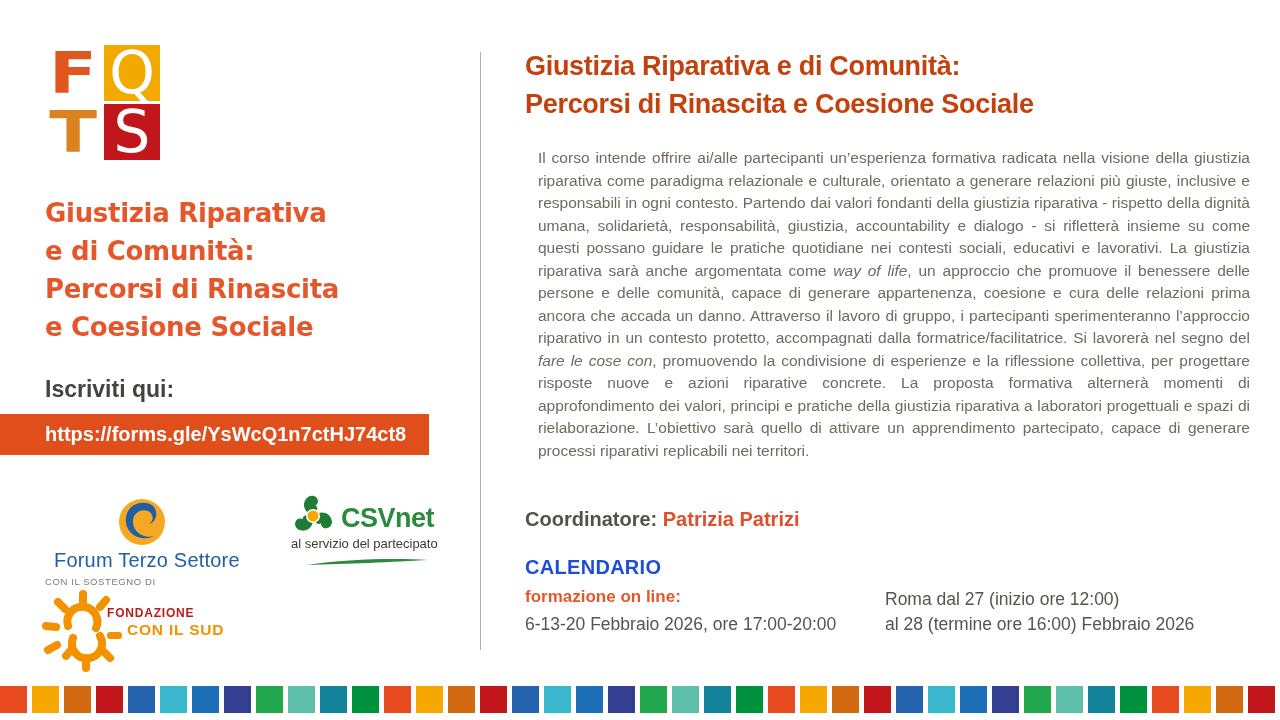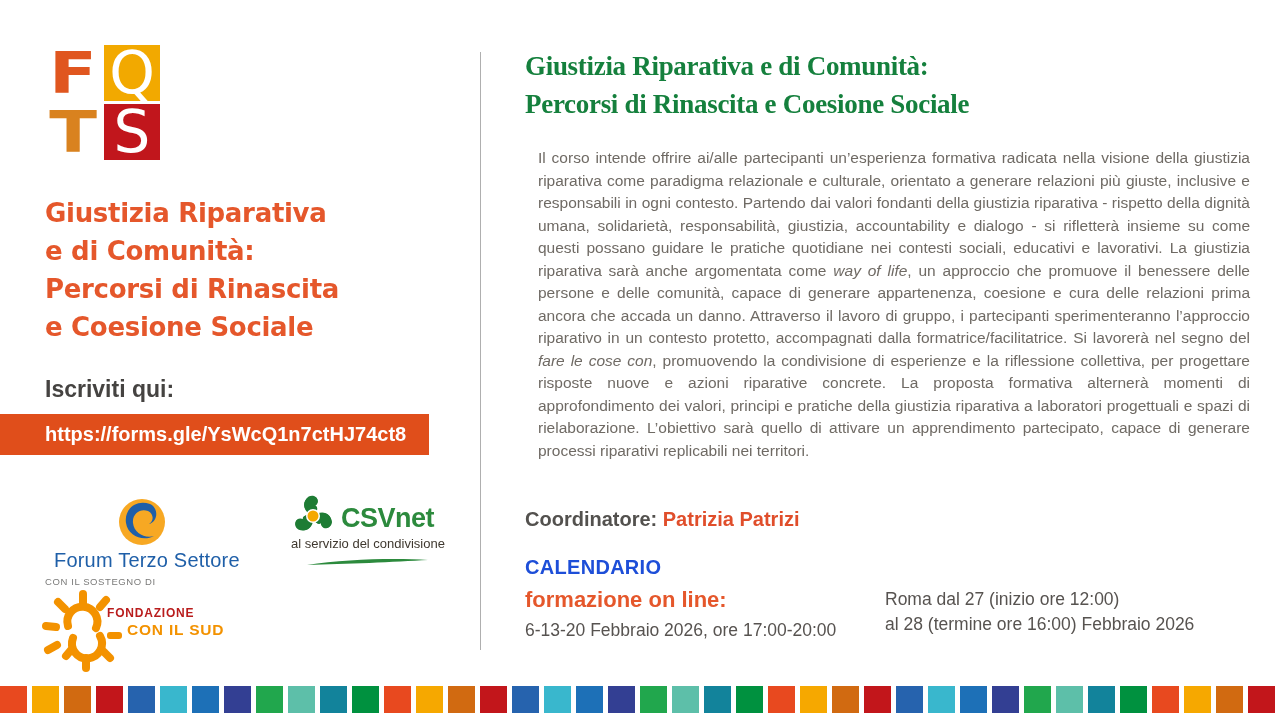--- a/index.html
+++ b/index.html
@@ -41,34 +41,34 @@
   #fondazione-line1 { font-size:12px; font-weight:700; color:#b91c1c; letter-spacing:0.8px; }
   #fondazione-row2 { display:flex; align-items:flex-end; margin-top:1px; }
   #fondazione-dash { width:15px; height:7px; background:#F39200; border-radius:3px; margin-right:5px; }
   #fondazione-line2 { font-size:15.5px; font-weight:700; color:#F39200; letter-spacing:0.8px; }
 
   
   #divider { position:absolute; left:480px; top:52px; width:1px; height:598px; background:#AFAFAF; }
 
   
   #main-title { position:absolute; left:525px; top:47px; width:740px;
-    font-family:Liberation Serif, serif; font-weight:700; font-size:27px; line-height:38px;
-    color:#15803d; white-space:pre-line; letter-spacing:-0.3px; }
+    font-family:Liberation Sans, sans-serif; font-weight:700; font-size:27px; line-height:38px;
+    color:#c2410c; white-space:pre-line; letter-spacing:-0.3px; }
   #body-text { position:absolute; left:538px; top:147px; width:712px;
     font-size:15.5px; line-height:22.5px; color:#6F6A64; text-align:justify; }
   #body-text em { font-style:italic; }
 
   #coordinator-line { position:absolute; left:525px; top:508px; font-size:20px; font-weight:700; color:#53514E; }
   #coordinator-name { color:#E04E2B; }
   #calendar-title { position:absolute; left:525px; top:556px; font-size:20px; font-weight:700;
     color:#1d4ed8; letter-spacing:0.3px; }
   .calendar-col { position:absolute; top:587px; }
   #calendar-col-0 { left:525px; width:360px; }
   #calendar-col-1 { left:885px; width:360px; }
-  .calendar-label { font-size:22px; font-weight:700; color:#E5572B; margin-bottom:5px; }
+  .calendar-label { font-size:17px; font-weight:700; color:#E5572B; margin-bottom:5px; }
   .calendar-value { font-size:17.5px; line-height:25px; color:#575350; white-space:pre-line; }
 
   
   #color-strip { position:absolute; left:0; top:686px; height:27px; display:flex; gap:5px; }
   .strip-square { width:27px; height:27px; flex:0 0 27px; }
 </style>
 </head>
 <body>
 
 <div id="page">
@@ -108,21 +108,21 @@
           <path d="M22 22 C 12 18 10 8 18 3 C 26 0 30 8 24 12 C 28 14 26 20 22 22 Z" transform="rotate(240 22 22)"></path>
           <path d="M22 22 C 31 16 40 19 41 28 C 40 36 31 36 30 29 C 27 32 23 27 22 22 Z" transform="rotate(120 22 22)"></path>
           <path d="M22 22 C 31 16 40 19 41 28 C 40 36 31 36 30 29 C 27 32 23 27 22 22 Z" transform="rotate(240 22 22)"></path>
         </g>
         <circle cx="22" cy="22" r="7" fill="#ffffff"></circle>
         <circle cx="22" cy="22" r="5.5" fill="#F5A800"></circle>
       </svg>
     </span>
     <span id="csvnet-label">CSVnet</span>
   </div>
-  <div id="csvnet-tagline">al servizio del condivisione</div>
+  <div id="csvnet-tagline">al servizio del partecipato</div>
   <div id="csvnet-swoosh">
     <svg width="125" height="9" viewBox="0 0 125 9">
       <path d="M2 7 C 40 1 90 0 123 2 C 90 4 40 6 2 7 Z" fill="#2C8A3D"></path>
     </svg>
   </div>
 
   <div id="support-label">CON IL SOSTEGNO DI</div>
   <div id="fondazione-logo">
     <svg width="88" height="88" viewBox="0 0 88 88">
       <g stroke="#F39200" stroke-width="8" fill="none" stroke-linecap="round">

